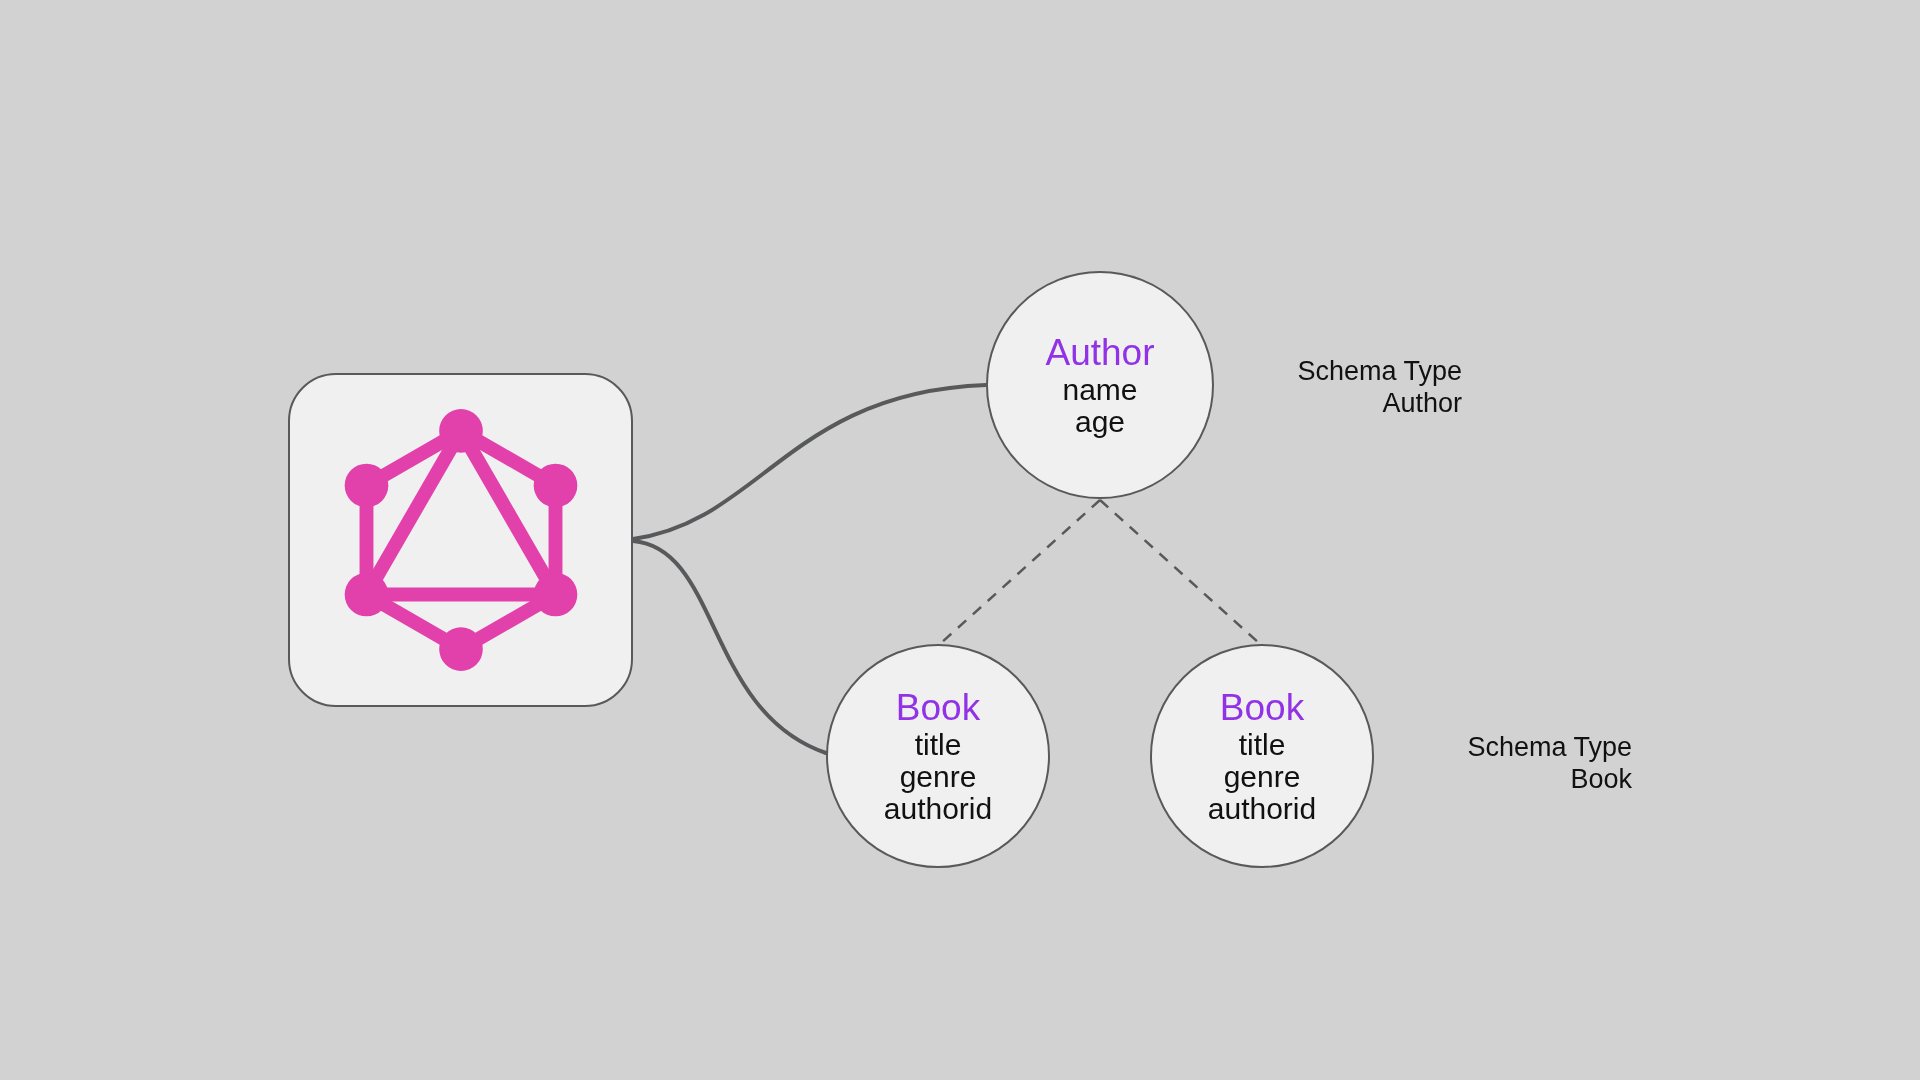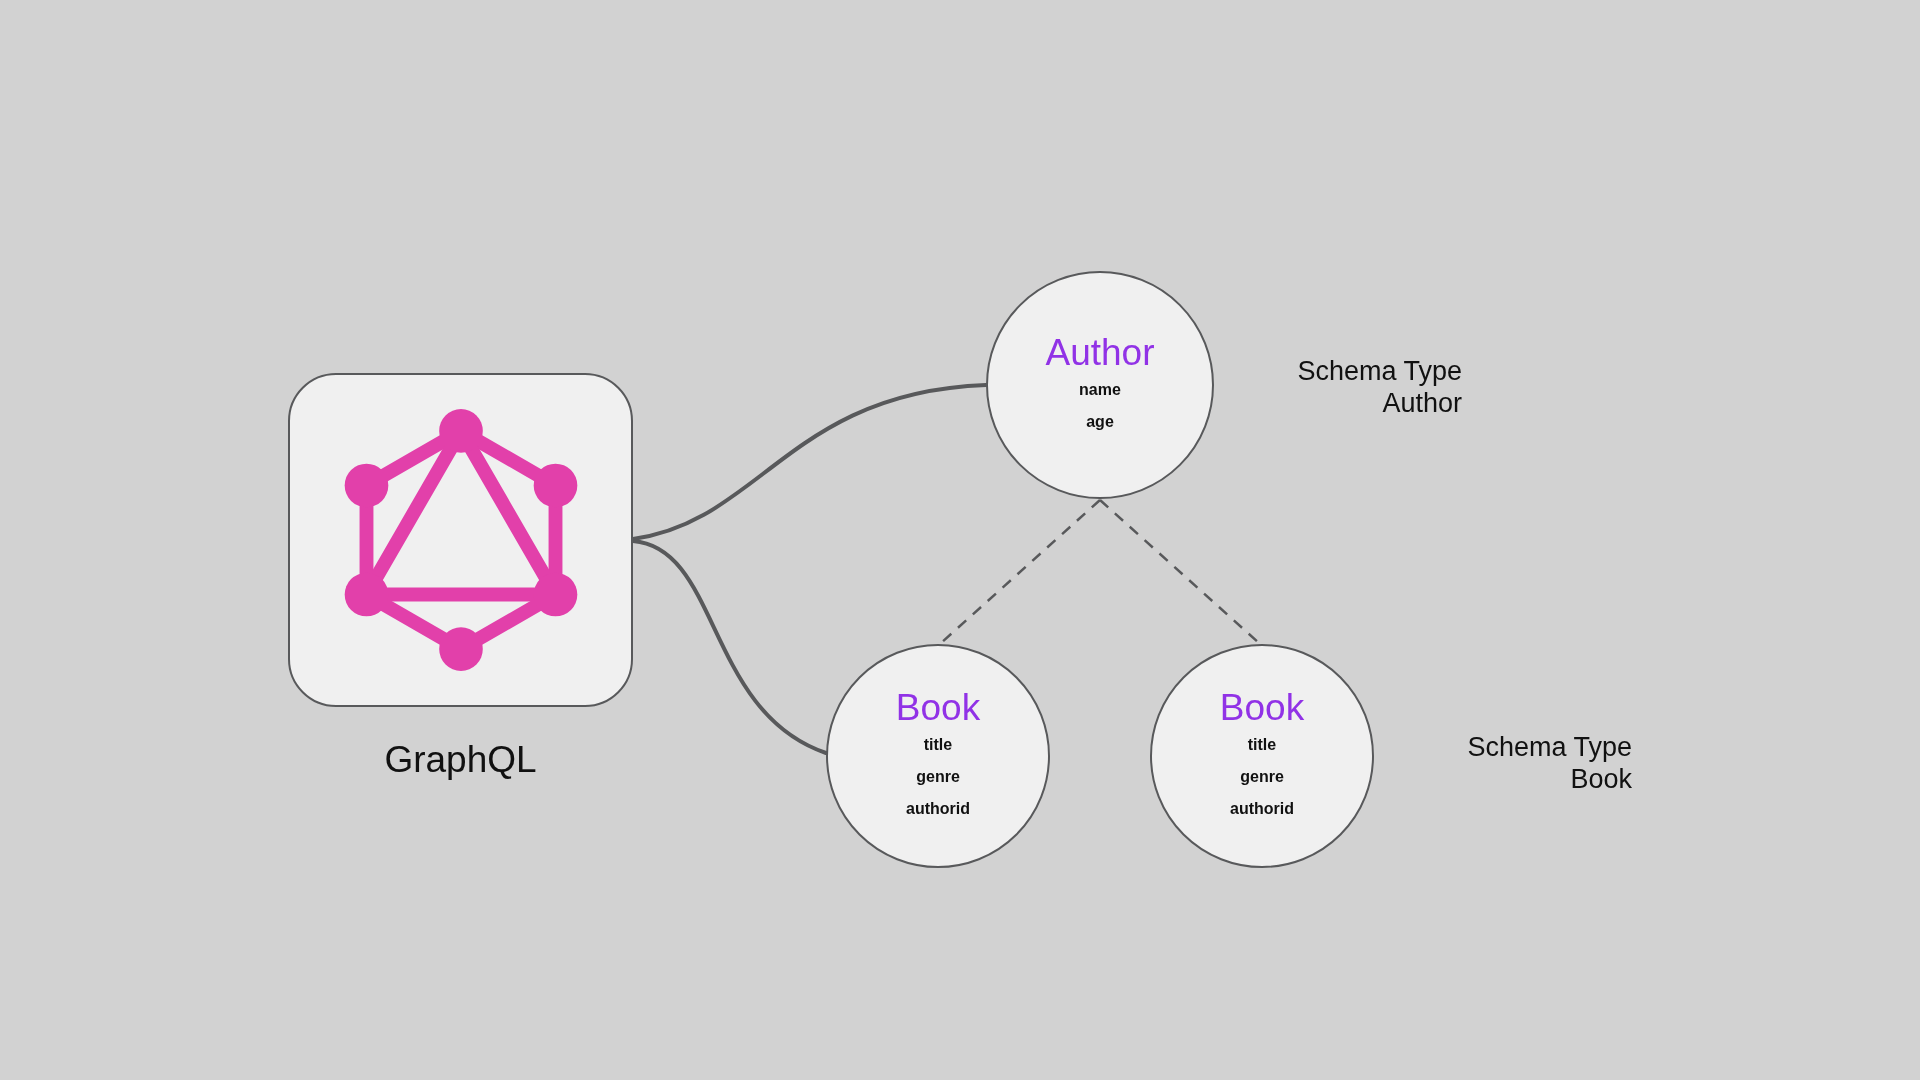--- a/index.html
+++ b/index.html
@@ -27,21 +27,21 @@
     position:absolute;left:288px;top:740px;width:345px;text-align:center;
     font-size:37px;line-height:40px;color:var(--text);
   }
   .circle{
     position:absolute;box-sizing:border-box;border-radius:50%;
     background:var(--node_fill);border:2px solid var(--line);
     display:flex;flex-direction:column;align-items:center;justify-content:center;
     text-align:center;
   }
   .circle .node-title{font-size:37px;line-height:42px;color:var(--purple);}
-  .circle .node-field{font-size:16px;line-height:32px;color:var(--text);font-weight:bold;}
+  .circle .node-field{font-size:30px;line-height:32px;color:var(--text);}
   .author-circle{left:986px;top:271px;width:228px;height:228px;}
   .book-left-circle{left:826px;top:644px;width:224px;height:224px;}
   .book-right-circle{left:1150px;top:644px;width:224px;height:224px;}
   .note{
     position:absolute;width:240px;text-align:right;
     font-size:27px;line-height:32px;color:var(--text);
   }
   .note-author{left:1222px;top:355px;}
   .note-book{left:1392px;top:731px;}
 </style>
@@ -67,21 +67,20 @@
         <circle cx="120" cy="25" r="22"></circle>
         <circle cx="215.3" cy="80" r="22"></circle>
         <circle cx="215.3" cy="190" r="22"></circle>
         <circle cx="120" cy="245" r="22"></circle>
         <circle cx="24.7" cy="190" r="22"></circle>
         <circle cx="24.7" cy="80" r="22"></circle>
       </g>
     </svg>
   </div>
 
-  <div class="gql-label">GraphQL</div>
 
   <div class="circle author-circle">
     <div class="node-title">Author</div>
     <div class="node-field">name</div>
     <div class="node-field">age</div>
   </div>
 
   <div class="circle book-left-circle">
     <div class="node-title">Book</div>
     <div class="node-field">title</div>

